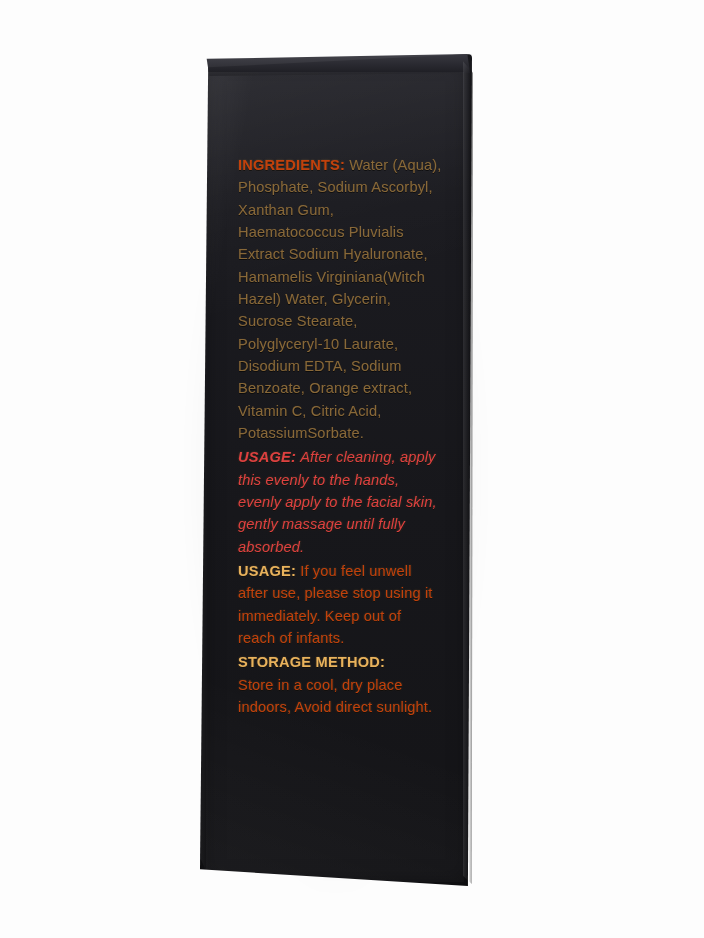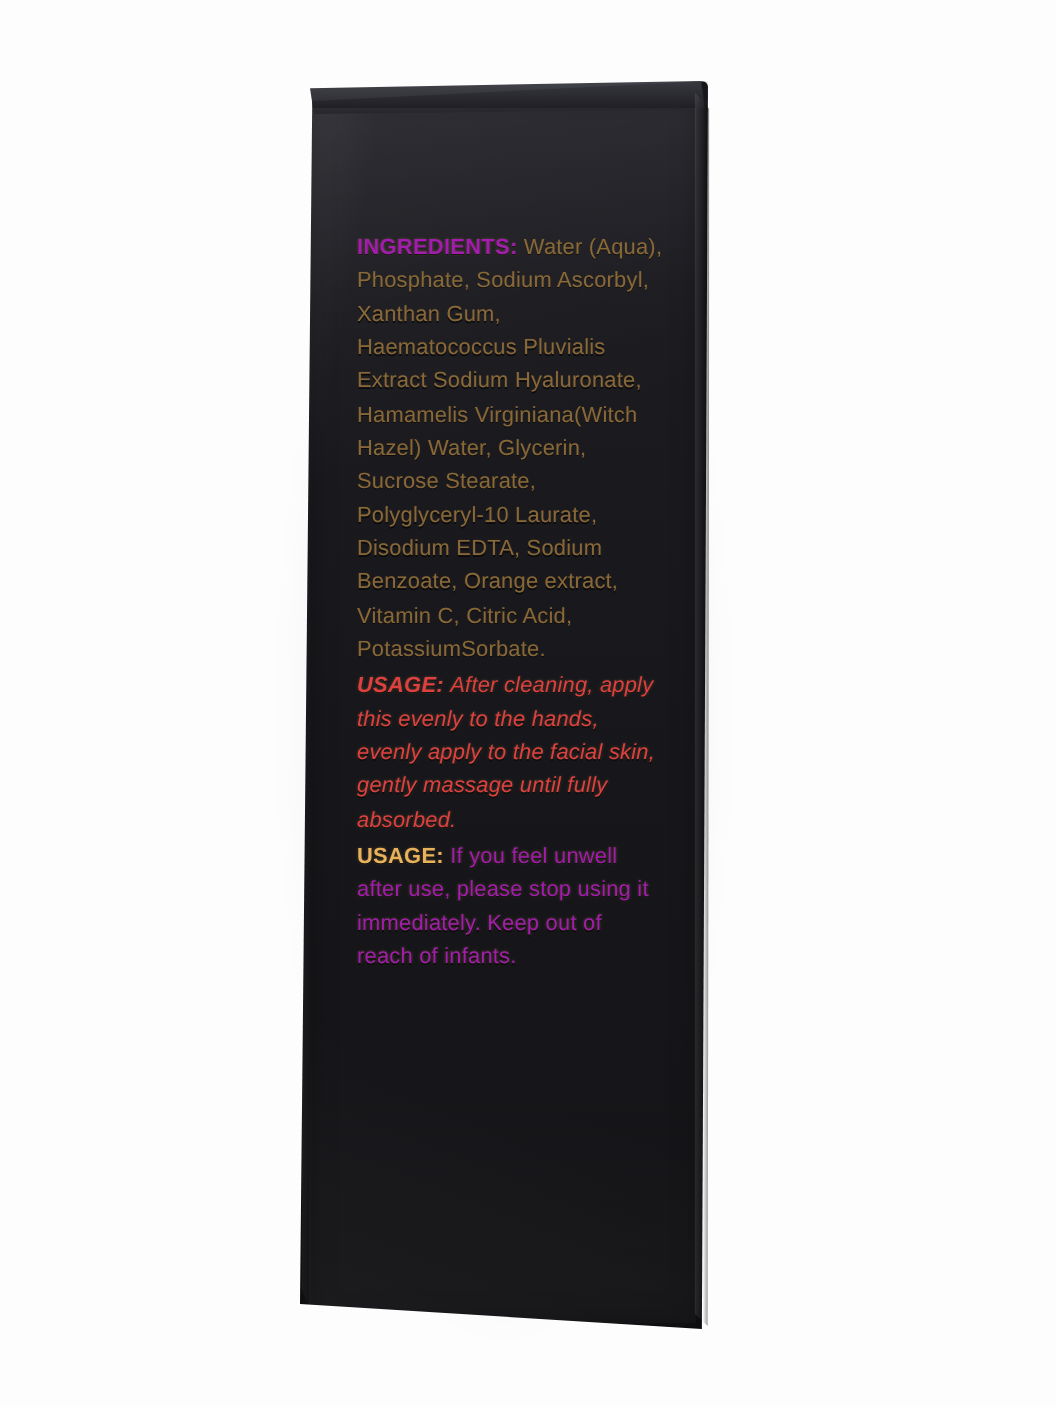--- a/index.html
+++ b/index.html
@@ -138,21 +138,21 @@
     letter-spacing: 0.2px;
   }
 
   
   .dim-1 { color: #ef4444; opacity: 0.92; font-style: italic; }
   .dim-2 {
     color: #8d6c3a;
     opacity: 0.96;
     text-shadow: 0 1px 0 rgba(0,0,0,0.6), 0 0 1px rgba(190,140,70,0.25);
   }
-  .bright { color: #a21caf; margin-top: 27px; }
+  .bright { color: #c2410c; margin-top: 27px; }
   .brightest { color: #e8b25c; }
 
   .block + .block { margin-top: 2px; }
 </style>
 </head>
 <body>
 
 <div id="scene">
 
   <div class="box-wrap">
@@ -172,16 +172,20 @@
       </div>
 
       <div class="block">
         <p><span class="lbl dim-1">USAGE:</span> <span class="dim-1">After cleaning, apply this evenly to the hands, evenly apply to the facial skin, gently massage until fully absorbed.</span></p>
       </div>
 
       <div class="block">
         <p><span class="lbl brightest">USAGE:</span> <span class="bright">If you feel unwell after use, please stop using it immediately. Keep out of reach of infants.</span></p>
       </div>
 
+      <div class="block">
+        <p><span class="lbl brightest">STORAGE METHOD:</span></p>
+        <p><span class="bright">Store in a cool, dry place indoors, Avoid direct sunlight.</span></p>
+      </div>
 
     </div>
   </div>
 </div>
 
 </body></html>

